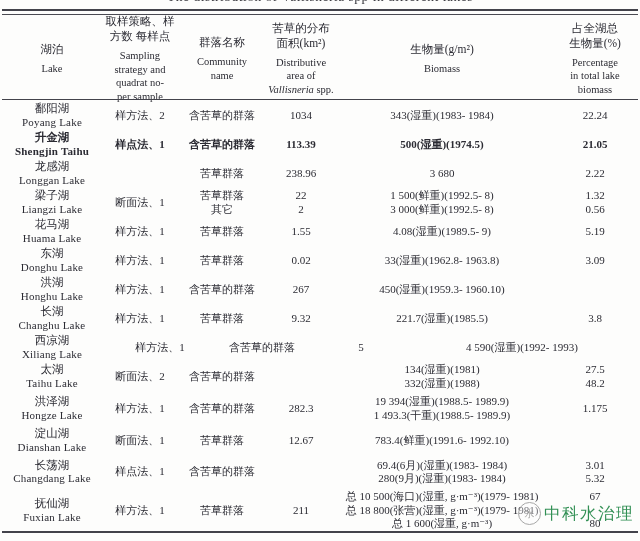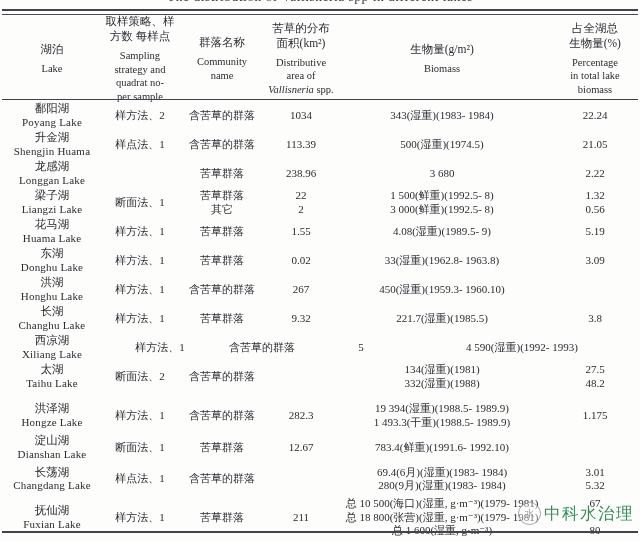--- a/index.html
+++ b/index.html
@@ -105,24 +105,24 @@
         <div class="td">
           <div class="ln">1034</div>
         </div>
         <div class="td">
           <div class="ln">343(湿重)(1983- 1984)</div>
         </div>
         <div class="td">
           <div class="ln">22.24</div>
         </div>
       </div>
-      <div class="tr" style="height: 29px;">
+      <div class="tr" style="height: 29px; font-weight: bold;">
         <div class="td lake">
           <div class="zh ln">升金湖</div>
-          <div class="en ln">Shengjin Huama</div>
+          <div class="en ln">Shengjin Taihu</div>
         </div>
         <div class="td">
           <div class="ln">样点法、1</div>
         </div>
         <div class="td">
           <div class="ln">含苦草的群落</div>
         </div>
         <div class="td">
           <div class="ln">113.39</div>
         </div>
@@ -300,21 +300,21 @@
         </div>
         <div class="td">
           <div class="ln">134(湿重)(1981)</div>
           <div class="ln">332(湿重)(1988)</div>
         </div>
         <div class="td">
           <div class="ln">27.5</div>
           <div class="ln">48.2</div>
         </div>
       </div>
-      <div class="tr" style="height: 35px; margin-top: 7px;">
+      <div class="tr" style="height: 35px;">
         <div class="td lake">
           <div class="zh ln">洪泽湖</div>
           <div class="en ln">Hongze Lake</div>
         </div>
         <div class="td">
           <div class="ln">样方法、1</div>
         </div>
         <div class="td">
           <div class="ln">含苦草的群落</div>
         </div>

